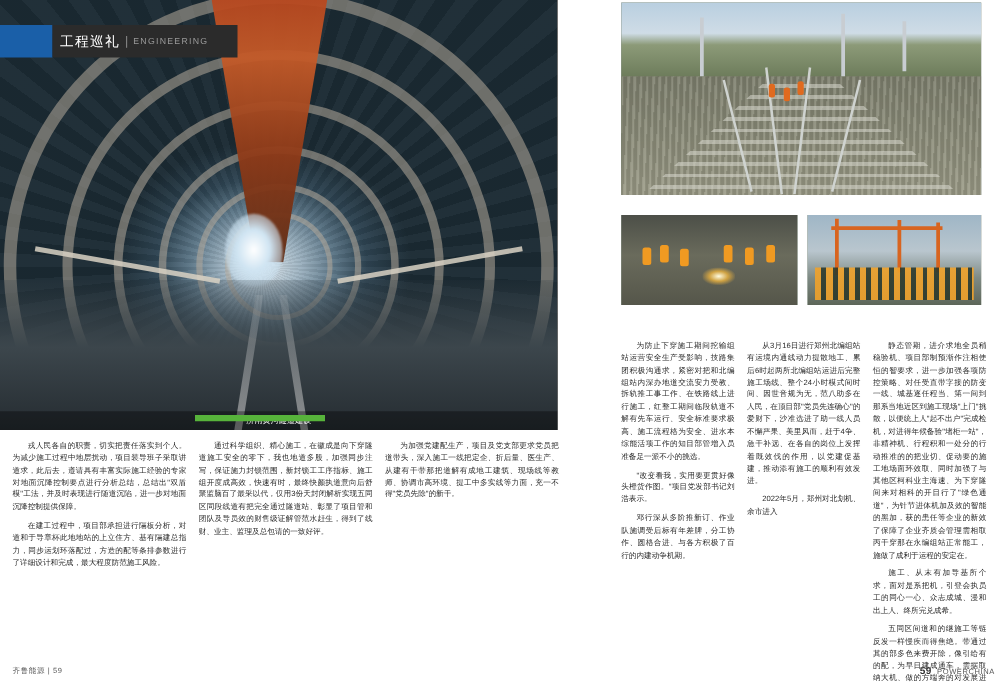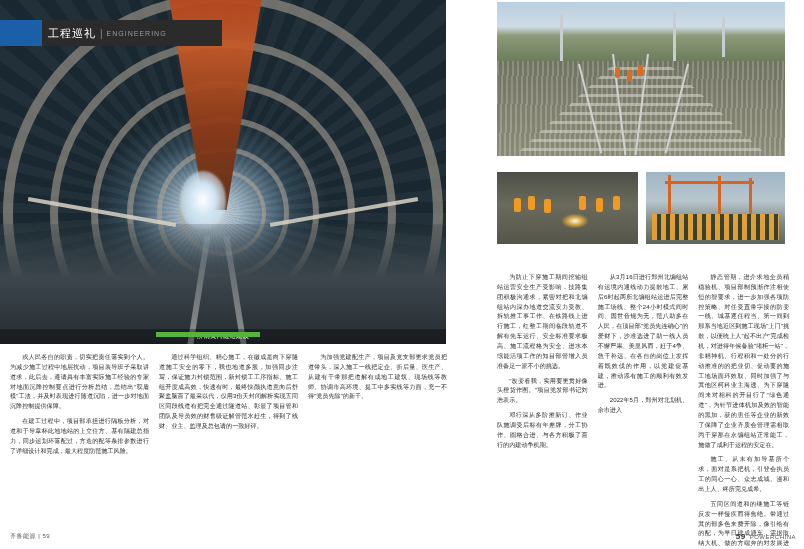--- a/index.html
+++ b/index.html
@@ -37,21 +37,21 @@
   }
   .header-blue {
     position: absolute;
     left: 0; top: 0;
     width: 42px; height: 26px;
     background: #1a5fa8;
   }
   .header-dark {
     position: absolute;
     left: 42px; top: 0;
-    width: 180px; height: 26px;
+    width: 148px; height: 26px;
     background: #2b2b2b;
     display: flex;
     align-items: center;
     padding-left: 6px;
     box-sizing: border-box;
   }
   .header-cn {
     color: #ffffff;
     font-size: 11px;
     letter-spacing: 1px;

